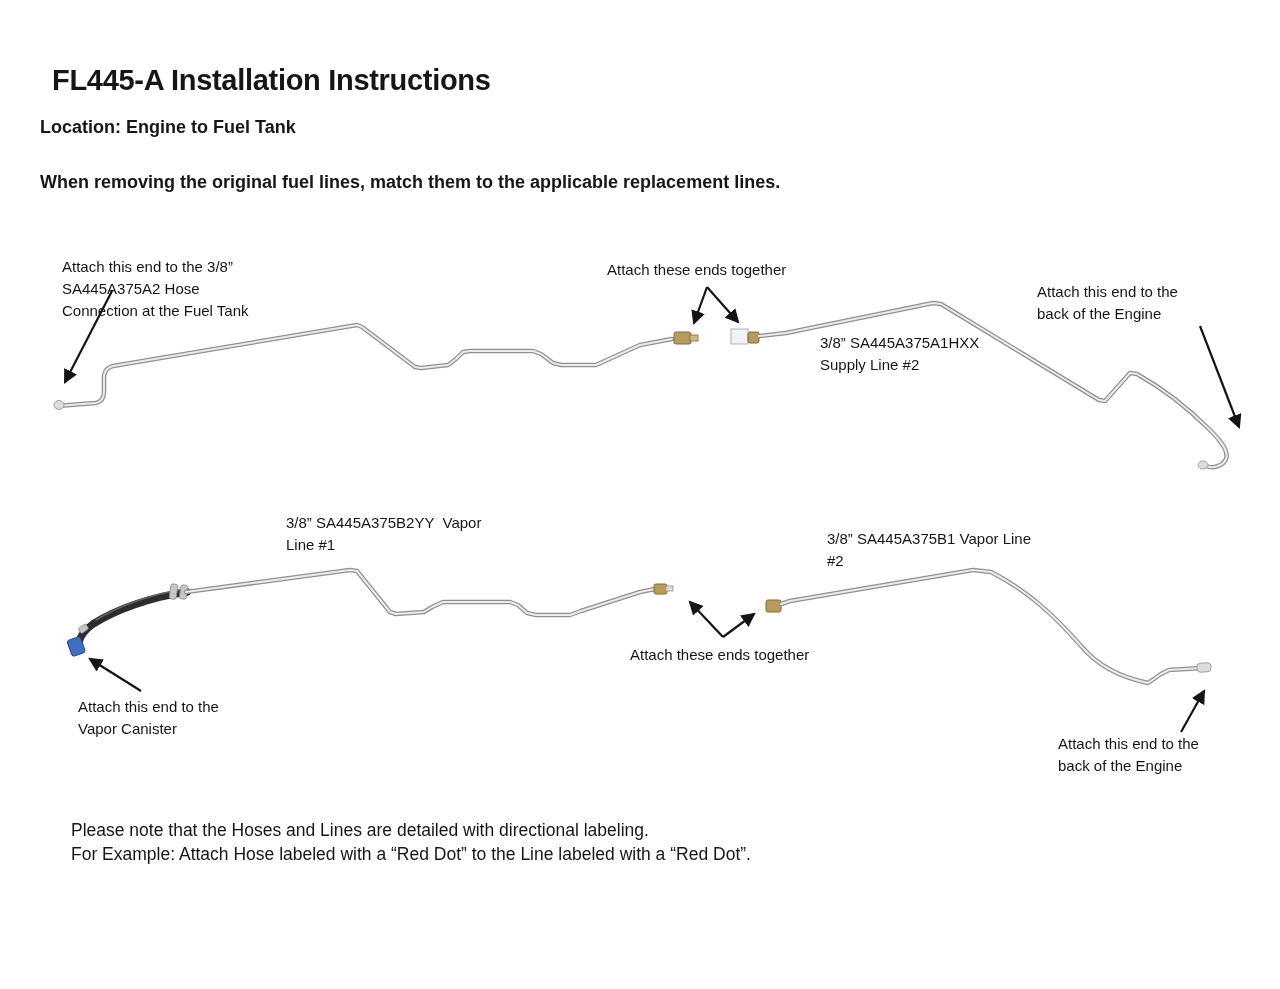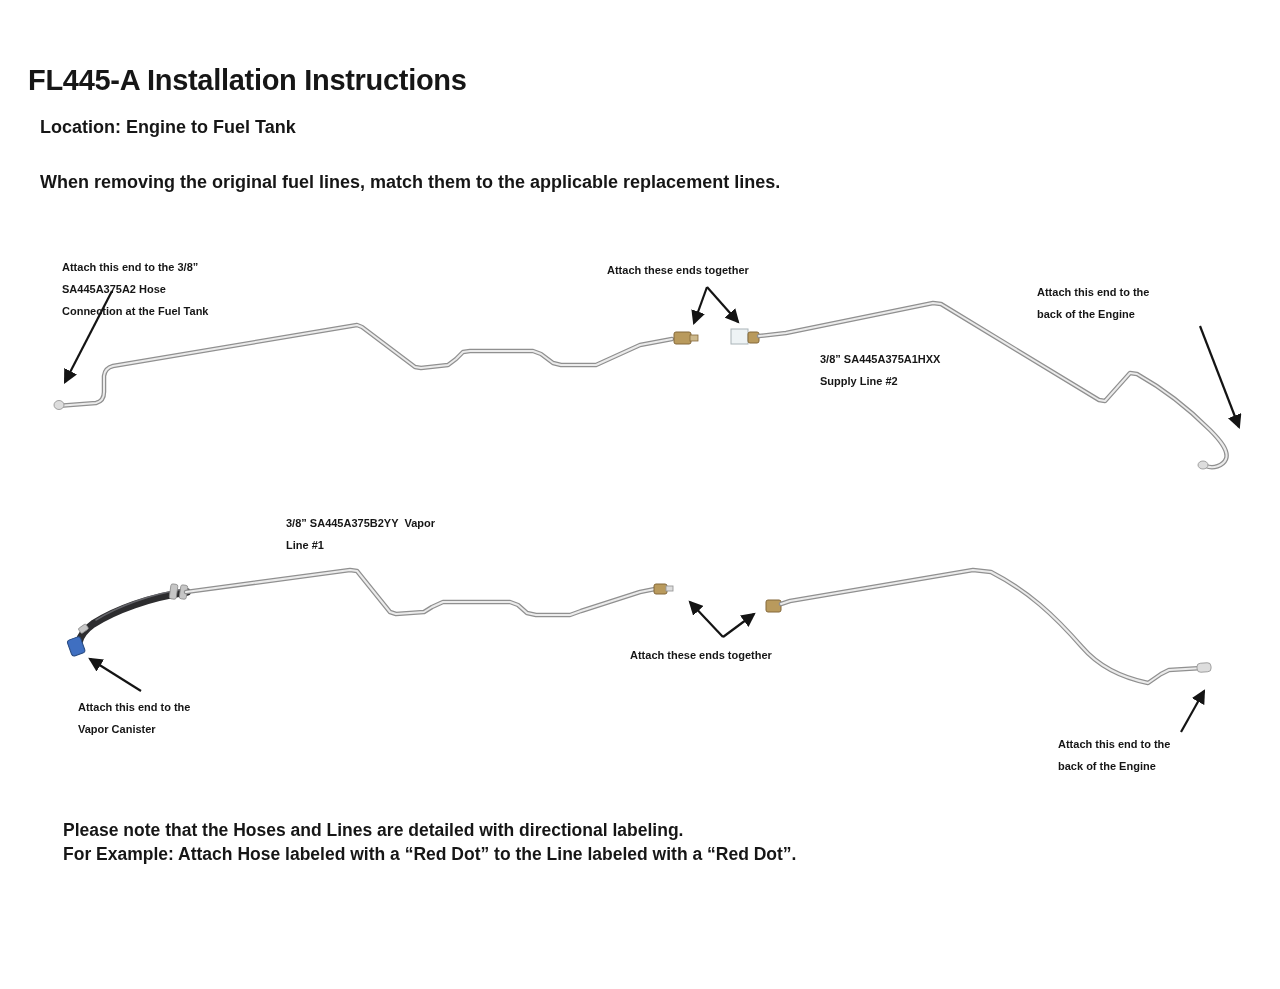--- a/index.html
+++ b/index.html
@@ -4,39 +4,39 @@
 <title>FL445-A Installation Instructions</title>
 <style>
   html,body{margin:0;padding:0;background:#ffffff;}
   #canvas{
     position:relative;width:1280px;height:989px;background:#ffffff;
     font-family:"Liberation Sans",sans-serif;color:#161616;overflow:hidden;
   }
   .abs{position:absolute;white-space:pre-wrap;}
   .title{font-size:29px;font-weight:700;letter-spacing:-0.3px;}
   .sub{font-size:18px;font-weight:700;}
-  .note{font-size:11px;line-height:22px;font-weight:bold;}
-  .footer{font-size:17.5px;font-weight:700;line-height:24px;}
+  .note{font-size:15px;line-height:22px;}
+  .footer{font-size:17.5px;font-weight:400;line-height:24px;margin-left:8px;}
   svg{position:absolute;left:0;top:0;}
   .tube-edge{fill:none;stroke:#909090;stroke-width:4.5;stroke-linejoin:round;stroke-linecap:round;}
   .tube-core{fill:none;stroke:#ebebeb;stroke-width:2;stroke-linejoin:round;stroke-linecap:round;}
   .hose{fill:none;stroke:#2d2d2f;stroke-width:7.5;stroke-linecap:round;}
   .hose-hi{fill:none;stroke:#6e6e74;stroke-width:1.6;stroke-linecap:round;opacity:.85;}
   .arrow{stroke:#141414;stroke-width:2.2;}
   .brass{fill:#b99a5d;stroke:#84683a;stroke-width:1;}
   .brass-lt{fill:#cdb98c;stroke:#84683a;stroke-width:0.8;}
   .clamp{fill:#c6c6c6;stroke:#8a8a8a;stroke-width:0.8;}
   .ferrule{fill:#dddddd;stroke:#999999;stroke-width:0.9;}
 </style>
 </head>
 <body>
 
 <div id="canvas">
 
-  <div class="abs title" style="left:28px;top:64px;">FL445-A Installation Instructions</div>
+  <div class="abs title" style="left:52px;top:64px;">FL445-A Installation Instructions</div>
   <div class="abs sub" style="left:40px;top:172px;">When removing the original fuel lines, match them to the applicable replacement lines.</div>
   <div class="abs sub" style="left:40px;top:117px;">Location: Engine to Fuel Tank</div>
 
   <svg width="1280" height="989" viewBox="0 0 1280 989">
     <defs>
       <marker id="arw" viewBox="0 0 10 10" refX="8.5" refY="5" markerWidth="6.5" markerHeight="6.5" orient="auto">
         <path d="M0,0 L10,5 L0,10 z" fill="#141414"></path>
       </marker>
     </defs>
 
@@ -111,25 +111,27 @@
       <line class="arrow" x1="1181" y1="732" x2="1204" y2="691" marker-end="url(#arw)"></line>
     </g>
   </svg>
 
   <div class="abs note" style="left:62px;top:256px;">Attach this end to the 3/8”
 SA445A375A2 Hose
 Connection at the Fuel Tank</div>
   <div class="abs note" style="left:607px;top:259px;">Attach these ends together</div>
   <div class="abs note" style="left:1037px;top:281px;">Attach this end to the
 back of the Engine</div>
-  <div class="abs note" style="left:820px;top:332px;margin-top:16px;">3/8” SA445A375A1HXX
+  <div class="abs note" style="left:820px;top:332px;">3/8” SA445A375A1HXX
 Supply Line #2</div>
 
   <div class="abs note" style="left:286px;top:512px;">3/8” SA445A375B2YY  Vapor
 Line #1</div>
+  <div class="abs note" style="left:827px;top:528px;">3/8” SA445A375B1 Vapor Line
+#2</div>
   <div class="abs note" style="left:630px;top:644px;">Attach these ends together</div>
   <div class="abs note" style="left:78px;top:696px;">Attach this end to the
 Vapor Canister</div>
   <div class="abs note" style="left:1058px;top:733px;">Attach this end to the
 back of the Engine</div>
 
   <div class="abs footer" style="left:63px;top:818px;">Please note that the Hoses and Lines are detailed with directional labeling.
 For Example: Attach Hose labeled with a “Red Dot” to the Line labeled with a “Red Dot”.</div>
 
 </div>

